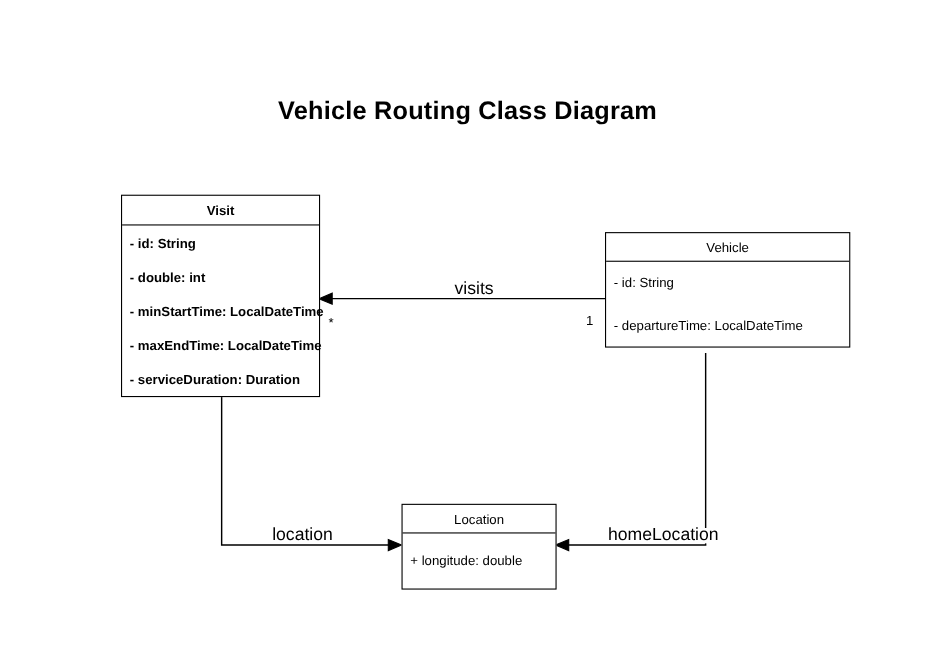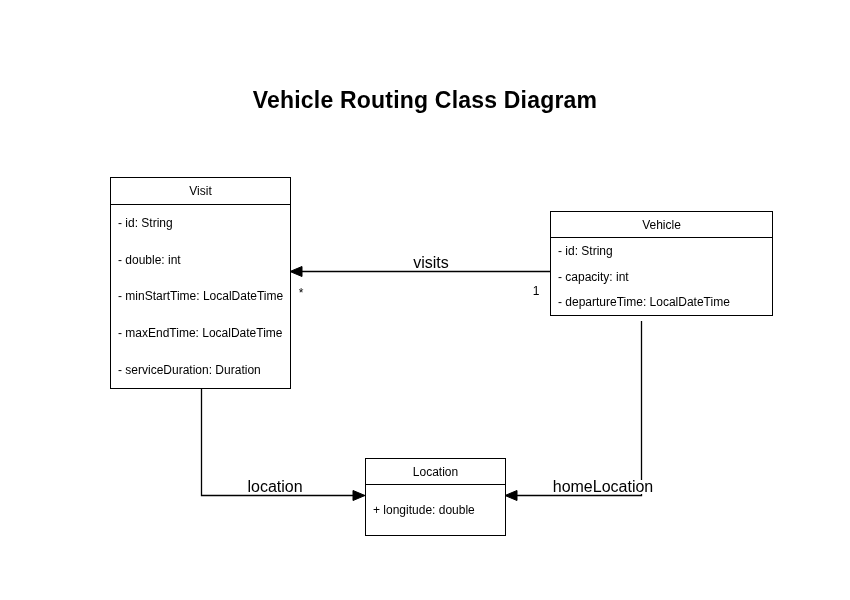--- a/index.html
+++ b/index.html
@@ -64,21 +64,21 @@
     display: flex;
     flex-direction: column;
   }
   .uml-attr {
     flex: 1 1 0;
     display: flex;
     align-items: center;
     padding-left: 7px;
     white-space: nowrap;
   }
-  .node-visit    { left: 110px; top: 177px; width: 181px; height: 212px; }
+  .node-visit    { left: 110px; top: 177px; width: 181px; height: 184px; font-weight: bold; }
   .node-visit .uml-class-header { height: 26px; }
   .node-vehicle  { left: 550px; top: 211px; width: 223px; height: 105px; }
   .node-vehicle .uml-class-header { height: 25px; }
   .node-location { left: 365px; top: 458px; width: 141px; height: 78px; }
   .node-location .uml-class-header { height: 25px; }
   .edge-label {
     position: absolute;
     font-size: 16px;
     white-space: nowrap;
     background: #ffffff;
@@ -124,21 +124,20 @@
       <div class="uml-attr">- minStartTime: LocalDateTime</div>
       <div class="uml-attr">- maxEndTime: LocalDateTime</div>
       <div class="uml-attr">- serviceDuration: Duration</div>
     </div>
   </div>
 
   <div class="uml-class node-vehicle">
     <div class="uml-class-header">Vehicle</div>
     <div class="uml-attrs">
       <div class="uml-attr">- id: String</div>
-      <div class="uml-attr">- capacity: int</div>
       <div class="uml-attr">- departureTime: LocalDateTime</div>
     </div>
   </div>
 
   <div class="uml-class node-location">
     <div class="uml-class-header">Location</div>
     <div class="uml-attrs">
       <div class="uml-attr">+ longitude: double</div>
     </div>
   </div>

